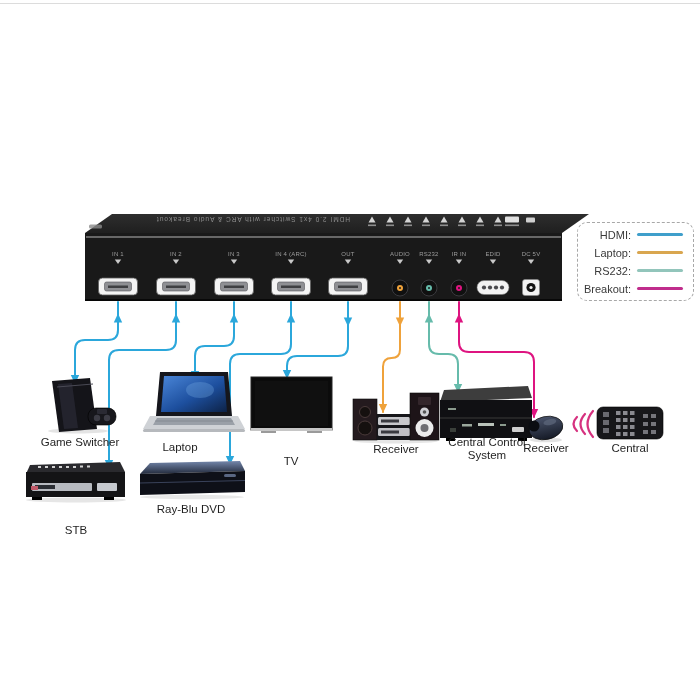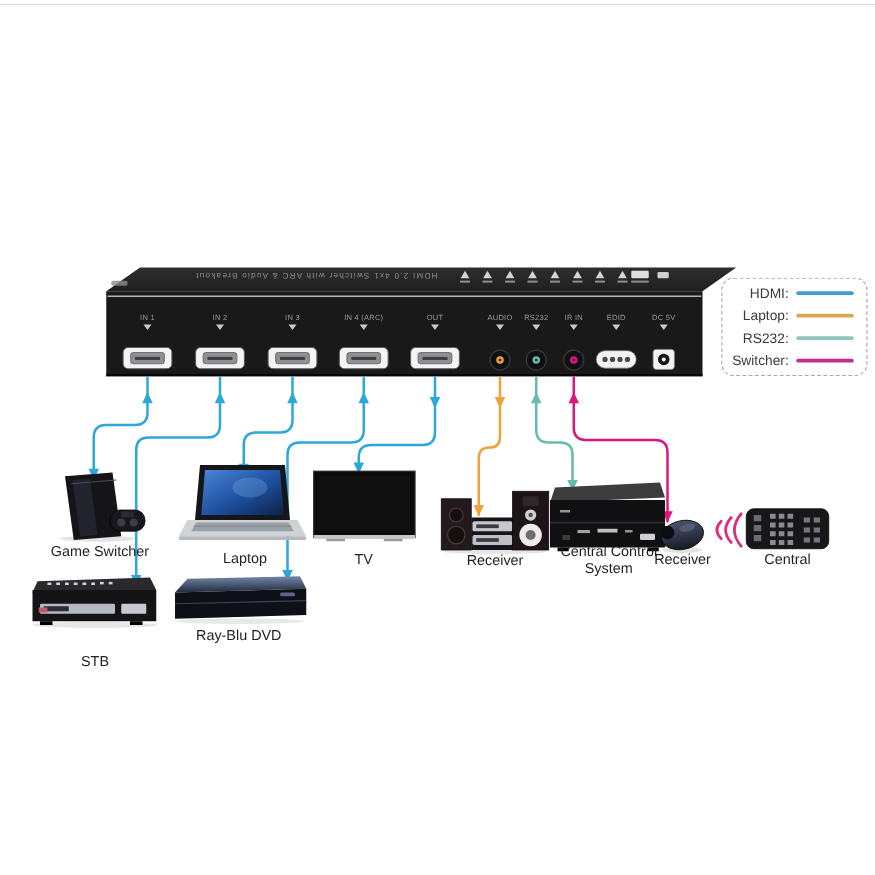--- a/index.html
+++ b/index.html
@@ -341,27 +341,27 @@
     </div>
     <div class="legend-row">
       <span class="legend-label">Laptop:</span>
       <span class="swatch" style="background: rgb(217, 166, 79);"></span>
     </div>
     <div class="legend-row">
       <span class="legend-label">RS232:</span>
       <span class="swatch" style="background: rgb(146, 197, 187);"></span>
     </div>
     <div class="legend-row">
-      <span class="legend-label">Switcher:</span>
+      <span class="legend-label">Breakout:</span>
       <span class="swatch" style="background: rgb(192, 45, 140);"></span>
     </div>
   </div>
 
   <div class="lbl" style="left:80px;top:436px">Game Switcher</div>
-  <div class="lbl" style="left:196px;top:441px">Laptop</div>
-  <div class="lbl" style="left:291px;top:442px">TV</div>
+  <div class="lbl" style="left:180px;top:441px">Laptop</div>
+  <div class="lbl" style="left:291px;top:455px">TV</div>
   <div class="lbl" style="left:396px;top:443px">Receiver</div>
   <div class="lbl wrap" style="left:487px;top:436px">Central Control System</div>
   <div class="lbl" style="left:546px;top:442px">Receiver</div>
   <div class="lbl" style="left:630px;top:442px">Central</div>
   <div class="lbl" style="left:76px;top:524px">STB</div>
   <div class="lbl" style="left:191px;top:503px">Ray-Blu DVD</div>
 </div>
 
 </body></html>

